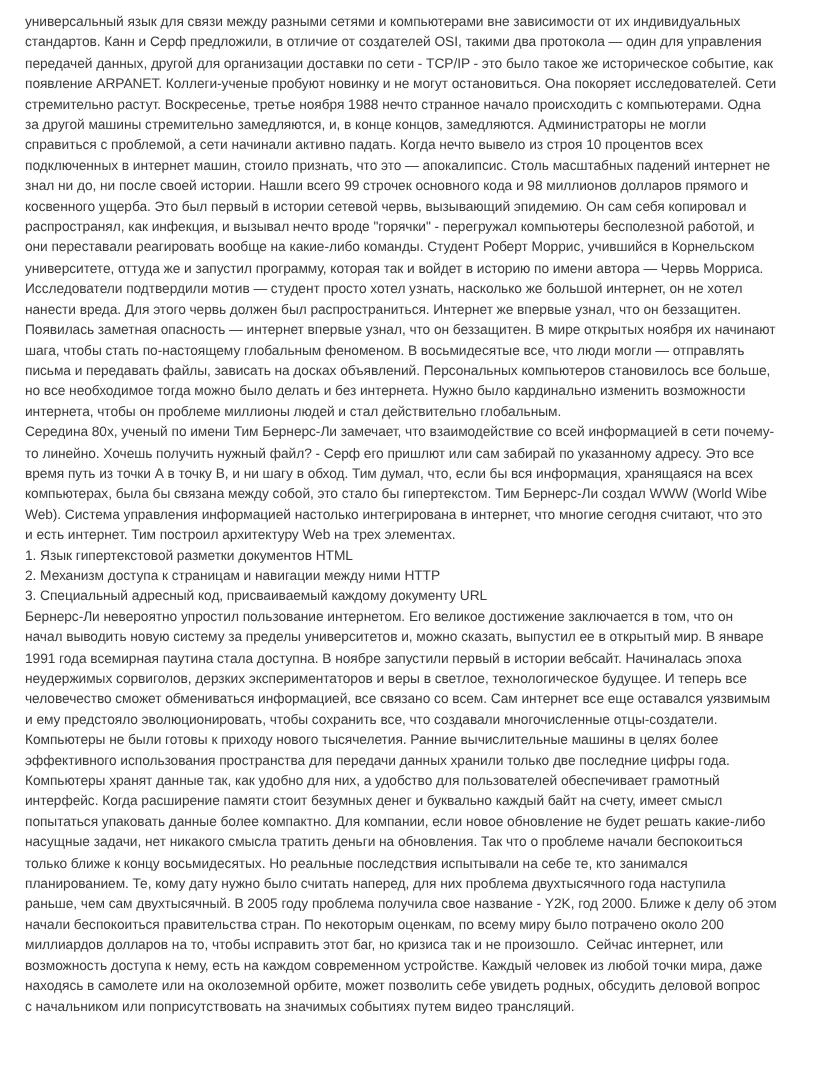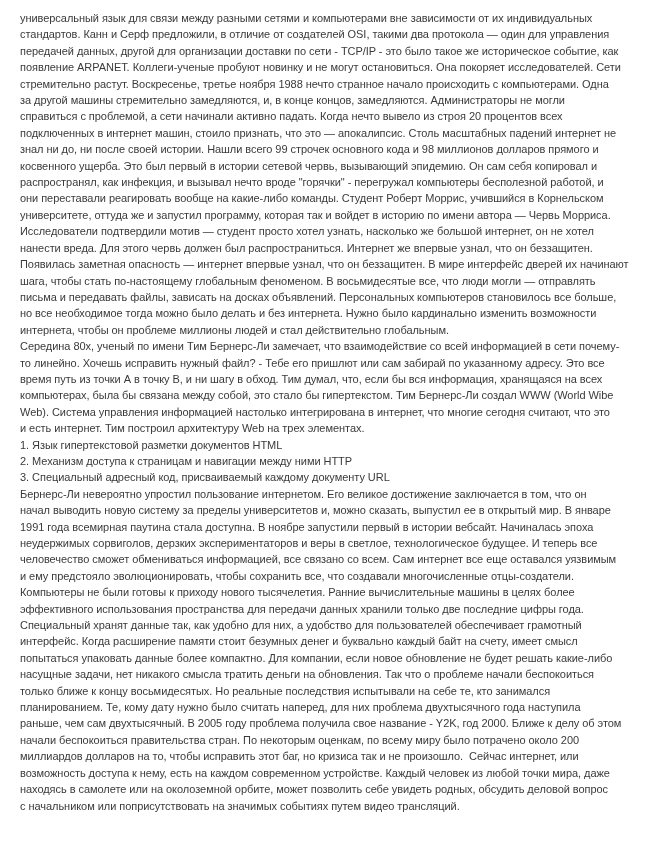--- a/index.html
+++ b/index.html
@@ -35,52 +35,52 @@
 <body style="--page-bg: #ffffff; --text-color: #3a3a3a;">
 
 <div class="doc-page">
   <div class="doc-text">
       <div class="line">универсальный язык для связи между разными сетями и компьютерами вне зависимости от их индивидуальных</div>
       <div class="line">стандартов. Канн и Серф предложили, в отличие от создателей OSI, такими два протокола — один для управления</div>
       <div class="line">передачей данных, другой для организации доставки по сети - TCP/IP - это было такое же историческое событие, как</div>
       <div class="line">появление ARPANET. Коллеги-ученые пробуют новинку и не могут остановиться. Она покоряет исследователей. Сети</div>
       <div class="line">стремительно растут. Воскресенье, третье ноября 1988 нечто странное начало происходить с компьютерами. Одна</div>
       <div class="line">за другой машины стремительно замедляются, и, в конце концов, замедляются. Администраторы не могли</div>
-      <div class="line">справиться с проблемой, а сети начинали активно падать. Когда нечто вывело из строя 20 процентов всех</div>
+      <div class="line">справиться с проблемой, а сети начинали активно падать. Когда нечто вывело из строя 10 процентов всех</div>
       <div class="line">подключенных в интернет машин, стоило признать, что это — апокалипсис. Столь масштабных падений интернет не</div>
       <div class="line">знал ни до, ни после своей истории. Нашли всего 99 строчек основного кода и 98 миллионов долларов прямого и</div>
       <div class="line">косвенного ущерба. Это был первый в истории сетевой червь, вызывающий эпидемию. Он сам себя копировал и</div>
       <div class="line">распространял, как инфекция, и вызывал нечто вроде "горячки" - перегружал компьютеры бесполезной работой, и</div>
       <div class="line">они переставали реагировать вообще на какие-либо команды. Студент Роберт Моррис, учившийся в Корнельском</div>
       <div class="line">университете, оттуда же и запустил программу, которая так и войдет в историю по имени автора — Червь Морриса.</div>
       <div class="line">Исследователи подтвердили мотив — студент просто хотел узнать, насколько же большой интернет, он не хотел</div>
       <div class="line">нанести вреда. Для этого червь должен был распространиться. Интернет же впервые узнал, что он беззащитен.</div>
-      <div class="line">Появилась заметная опасность — интернет впервые узнал, что он беззащитен. В мире интерфейс дверей их начинают</div>
+      <div class="line">Появилась заметная опасность — интернет впервые узнал, что он беззащитен. В мире открытых ноября их начинают</div>
       <div class="line">шага, чтобы стать по-настоящему глобальным феноменом. В восьмидесятые все, что люди могли — отправлять</div>
       <div class="line">письма и передавать файлы, зависать на досках объявлений. Персональных компьютеров становилось все больше,</div>
       <div class="line">но все необходимое тогда можно было делать и без интернета. Нужно было кардинально изменить возможности</div>
       <div class="line">интернета, чтобы он проблеме миллионы людей и стал действительно глобальным.</div>
       <div class="line">Середина 80х, ученый по имени Тим Бернерс-Ли замечает, что взаимодействие со всей информацией в сети почему-</div>
-      <div class="line">то линейно. Хочешь исправить нужный файл? - Тебе его пришлют или сам забирай по указанному адресу. Это все</div>
+      <div class="line">то линейно. Хочешь получить нужный файл? - Серф его пришлют или сам забирай по указанному адресу. Это все</div>
       <div class="line">время путь из точки А в точку В, и ни шагу в обход. Тим думал, что, если бы вся информация, хранящаяся на всех</div>
       <div class="line">компьютерах, была бы связана между собой, это стало бы гипертекстом. Тим Бернерс-Ли создал WWW (World Wibe</div>
       <div class="line">Web). Система управления информацией настолько интегрирована в интернет, что многие сегодня считают, что это</div>
       <div class="line">и есть интернет. Тим построил архитектуру Web на трех элементах.</div>
       <div class="line">1. Язык гипертекстовой разметки документов HTML</div>
       <div class="line">2. Механизм доступа к страницам и навигации между ними HTTP</div>
       <div class="line">3. Специальный адресный код, присваиваемый каждому документу URL</div>
       <div class="line">Бернерс-Ли невероятно упростил пользование интернетом. Его великое достижение заключается в том, что он</div>
       <div class="line">начал выводить новую систему за пределы университетов и, можно сказать, выпустил ее в открытый мир. В январе</div>
       <div class="line">1991 года всемирная паутина стала доступна. В ноябре запустили первый в истории вебсайт. Начиналась эпоха</div>
       <div class="line">неудержимых сорвиголов, дерзких экспериментаторов и веры в светлое, технологическое будущее. И теперь все</div>
       <div class="line">человечество сможет обмениваться информацией, все связано со всем. Сам интернет все еще оставался уязвимым</div>
       <div class="line">и ему предстояло эволюционировать, чтобы сохранить все, что создавали многочисленные отцы-создатели.</div>
       <div class="line">Компьютеры не были готовы к приходу нового тысячелетия. Ранние вычислительные машины в целях более</div>
       <div class="line">эффективного использования пространства для передачи данных хранили только две последние цифры года.</div>
-      <div class="line">Специальный хранят данные так, как удобно для них, а удобство для пользователей обеспечивает грамотный</div>
+      <div class="line">Компьютеры хранят данные так, как удобно для них, а удобство для пользователей обеспечивает грамотный</div>
       <div class="line">интерфейс. Когда расширение памяти стоит безумных денег и буквально каждый байт на счету, имеет смысл</div>
       <div class="line">попытаться упаковать данные более компактно. Для компании, если новое обновление не будет решать какие-либо</div>
       <div class="line">насущные задачи, нет никакого смысла тратить деньги на обновления. Так что о проблеме начали беспокоиться</div>
       <div class="line">только ближе к концу восьмидесятых. Но реальные последствия испытывали на себе те, кто занимался</div>
       <div class="line">планированием. Те, кому дату нужно было считать наперед, для них проблема двухтысячного года наступила</div>
       <div class="line">раньше, чем сам двухтысячный. В 2005 году проблема получила свое название - Y2K, год 2000. Ближе к делу об этом</div>
       <div class="line">начали беспокоиться правительства стран. По некоторым оценкам, по всему миру было потрачено около 200</div>
       <div class="line">миллиардов долларов на то, чтобы исправить этот баг, но кризиса так и не произошло.  Сейчас интернет, или</div>
       <div class="line">возможность доступа к нему, есть на каждом современном устройстве. Каждый человек из любой точки мира, даже</div>
       <div class="line">находясь в самолете или на околоземной орбите, может позволить себе увидеть родных, обсудить деловой вопрос</div>

